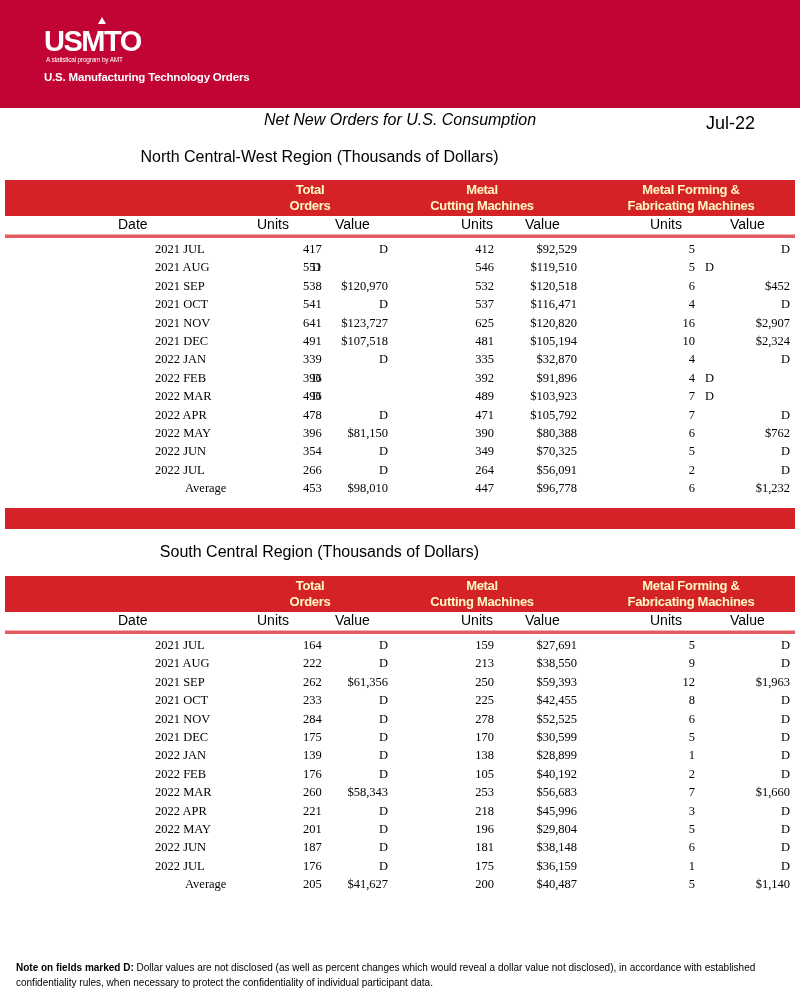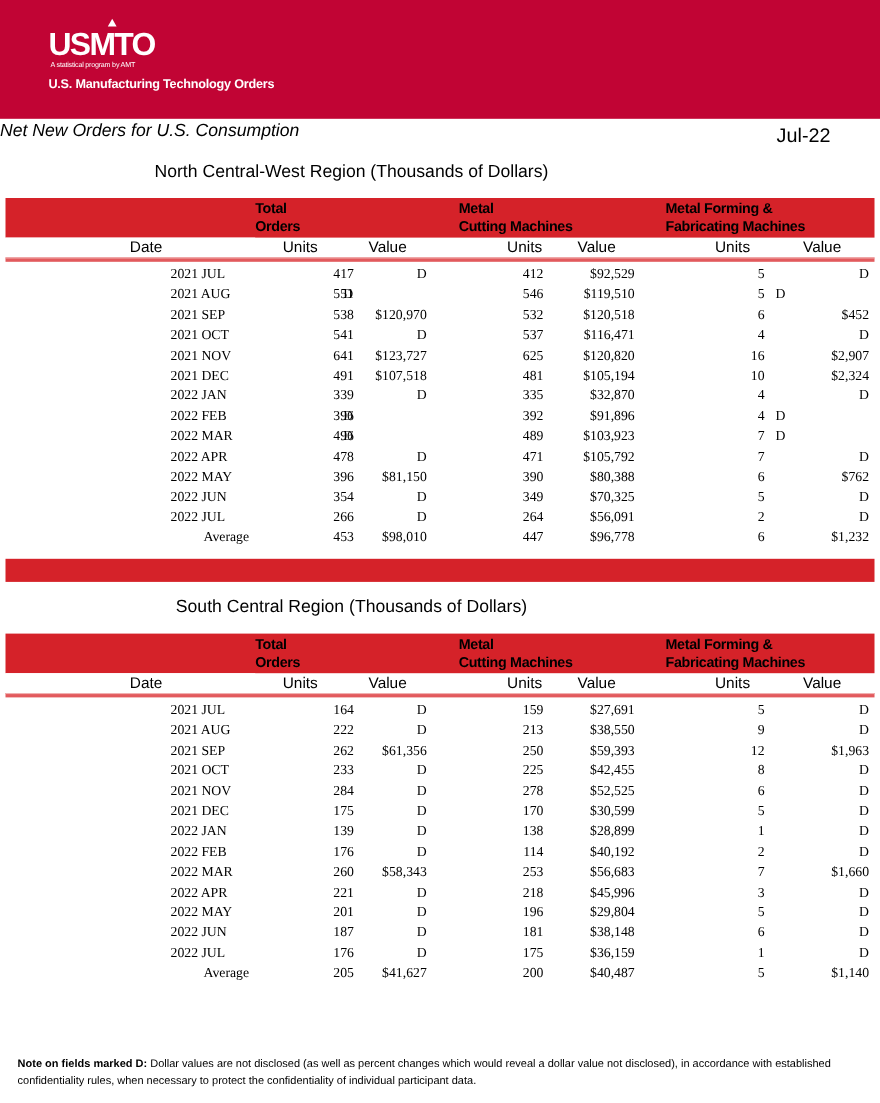--- a/index.html
+++ b/index.html
@@ -4,28 +4,28 @@
 <style>
   html, body { margin: 0; padding: 0; background: #ffffff; }
   body { width: 800px; height: 1003px; position: relative; overflow: hidden; font-family: "Liberation Sans", sans-serif; color: #000; }
 
   .banner { position: absolute; left: 0; top: 0; width: 800px; height: 108px; background: #c10434; }
   .logo { position: absolute; left: 44px; top: 26px; color: #fff; font-family: "Liberation Sans", sans-serif; font-weight: bold; font-size: 29px; letter-spacing: -1.5px; line-height: 30px; }
   .logo-arrow { position: absolute; left: 54px; top: -9px; width: 0; height: 0; border-left: 4px solid transparent; border-right: 4px solid transparent; border-bottom: 7px solid #fff; }
   .logo-sub { position: absolute; left: 46px; top: 56px; color: #fff; font-size: 6.5px; letter-spacing: -0.2px; }
   .banner-title { position: absolute; left: 44px; top: 71px; color: #fff; font-weight: bold; font-size: 11.5px; letter-spacing: -0.2px; }
 
-  .report-title { position: absolute; left: 0; width: 727px; top: 111px; text-align: left; font-style: italic; font-size: 16px; }
+  .report-title { position: absolute; left: 0; width: 800px; top: 111px; text-align: center; font-style: italic; font-size: 16px; }
   .report-date { position: absolute; right: 45px; top: 113px; font-size: 18px; }
 
   .region-title { position: absolute; left: 0; width: 639px; text-align: center; font-size: 16px; }
 
   .table-block { position: absolute; left: 5px; width: 790px; }
   .hdr-band { position: relative; height: 36px; background: #d52229; }
-  .hdr-band .grp { position: absolute; top: 2px; color: #000000; font-weight: bold; font-size: 13px; line-height: 16px; letter-spacing: -0.3px; }
+  .hdr-band .grp { position: absolute; top: 2px; color: #fef9c3; font-weight: bold; font-size: 13px; text-align: center; line-height: 16px; letter-spacing: -0.3px; }
   .hdr-band .notch { position: absolute; left: 0; bottom: -1px; width: 227px; height: 1px; background: #fff; }
   .subhdr { position: relative; height: 18px; font-size: 14px; }
   .subhdr span { position: absolute; top: 0; }
   .hdr-rule { height: 3px; background: #e25a5d; margin-bottom: 3px; border-top: 1px solid #f0b0b0; }
 
   .rows { position: relative; font-family: "Liberation Sans", sans-serif; font-size: 12.5px; }
   .row { position: relative; height: 18.4px; font-family: Liberation Serif, serif; }
   .row span { position: absolute; top: 1px; white-space: nowrap; }
   .c-date { left: 150px; }
   .c-avg { left: 180px; }
@@ -304,21 +304,21 @@
         <span class="c-tv">D</span>
         <span class="c-mu">138</span>
         <span class="c-mv">$28,899</span>
         <span class="c-fu">1</span>
         <span class="c-fv">D</span>
       </div>
       <div class="row">
         <span class="c-date">2022 FEB</span>
         <span class="c-tu">176</span>
         <span class="c-tv">D</span>
-        <span class="c-mu">114</span>
+        <span class="c-mu">105</span>
         <span class="c-mv">$40,192</span>
         <span class="c-fu">2</span>
         <span class="c-fv">D</span>
       </div>
       <div class="row">
         <span class="c-date">2022 MAR</span>
         <span class="c-tu">260</span>
         <span class="c-tv">$58,343</span>
         <span class="c-mu">253</span>
         <span class="c-mv">$56,683</span>

